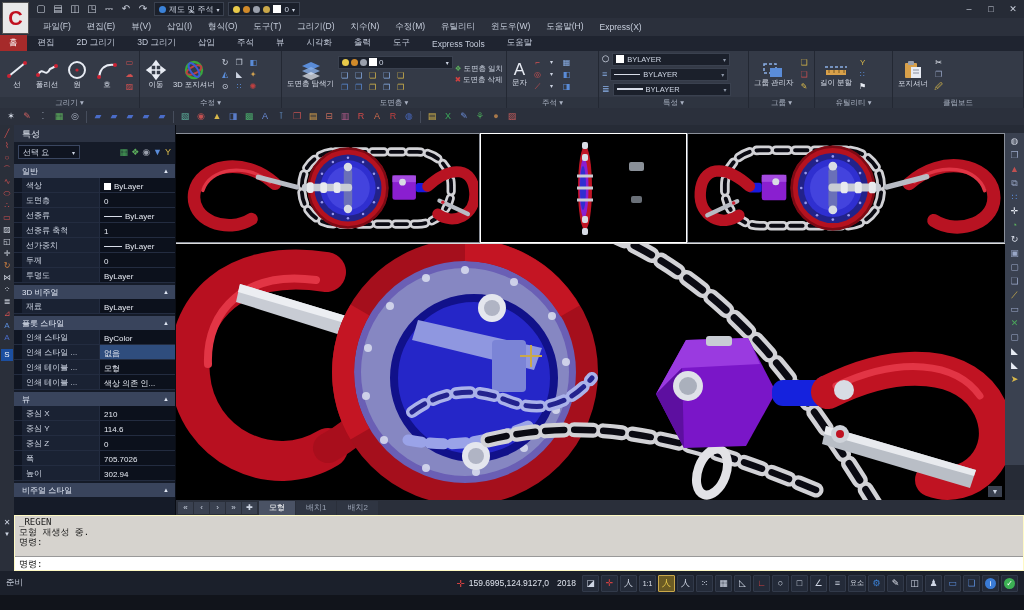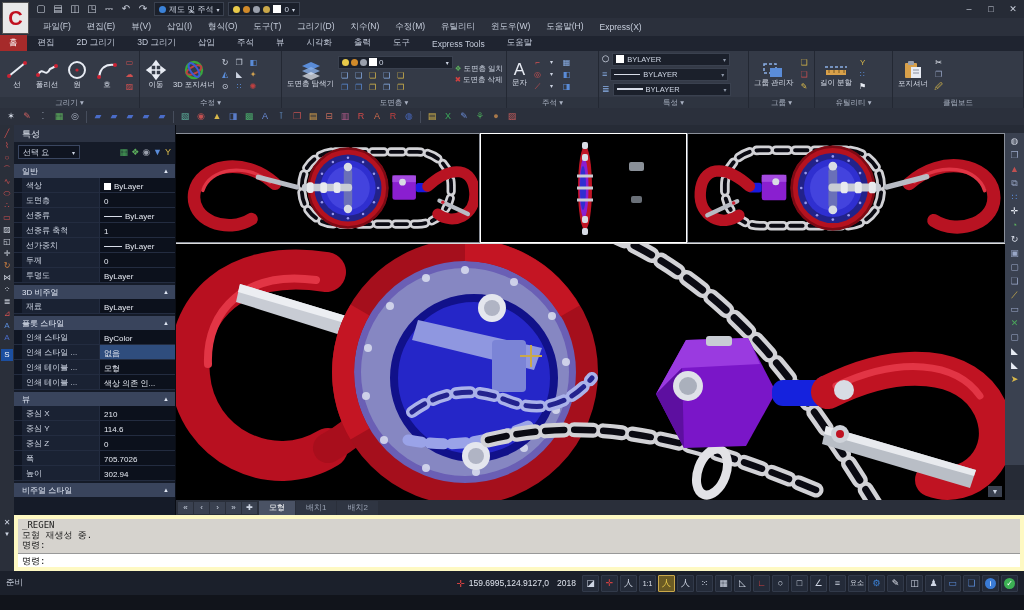--- a/index.html
+++ b/index.html
@@ -95,21 +95,21 @@
   .vnav { width:15px; height:12px; background:#3a4150; color:#cdd4e2; font-size:8px; text-align:center; line-height:12px; }
   .ltab { font-size:8px; padding:1px 10px 2px; color:#9aa3b4; background:#2f3542; margin-left:1px; }
   .ltab.active { background:#4a5264; color:#fff; }
   .rtools { position:absolute; right:0; top:8px; width:19px; height:332px; background:#3a4150; display:flex; flex-direction:column; align-items:center; padding-top:3px; gap:4px; }
   .rti { font-size:9px; line-height:10px; }
   .vp-corner { position:absolute; right:22px; bottom:18px; width:14px; height:11px; background:#3a4150; color:#cdd4e2; font-size:7px; text-align:center; line-height:11px; }
 
   
   .cmdwin { height:56px; display:flex; background:#1b202b; }
   .cmdstrip { width:14px; background:#2a2f3a; display:flex; flex-direction:column; align-items:center; padding-top:3px; gap:4px; font-size:8px; color:#cdd4e2; }
-  .cmdbody { flex:1; display:flex; flex-direction:column; border:4px solid #fef9c3; }
+  .cmdbody { flex:1; display:flex; flex-direction:column; border:1px solid #fef9c3; }
   .cmdhist { flex:1; background:#d6d3ce; color:#1a1a1a; font-family:"DejaVu Sans Mono","Liberation Mono",monospace; font-size:9px; padding:1px 4px; line-height:10px; overflow:hidden; }
   .cmdinput { height:14px; background:#ffffff; color:#111; font-family:"DejaVu Sans Mono","Liberation Mono",monospace; font-size:9px; padding:1px 4px; border-top:1px solid #999; }
 
   
   .statusbar { height:24px; background:#1b202b; display:flex; align-items:center; padding:0 6px; gap:3px; }
   .sb-ready { font-size:8.5px; color:#c6cddb; }
   .sb-right { margin-left:auto; display:flex; align-items:center; gap:2px; }
   .sb-cross { color:#d04040; font-size:10px; margin-right:2px; }
   .sb-coord { font-size:8.5px; color:#dfe4ee; margin-right:6px; }
   .sb-year { font-size:8.5px; color:#dfe4ee; margin-right:4px; }

